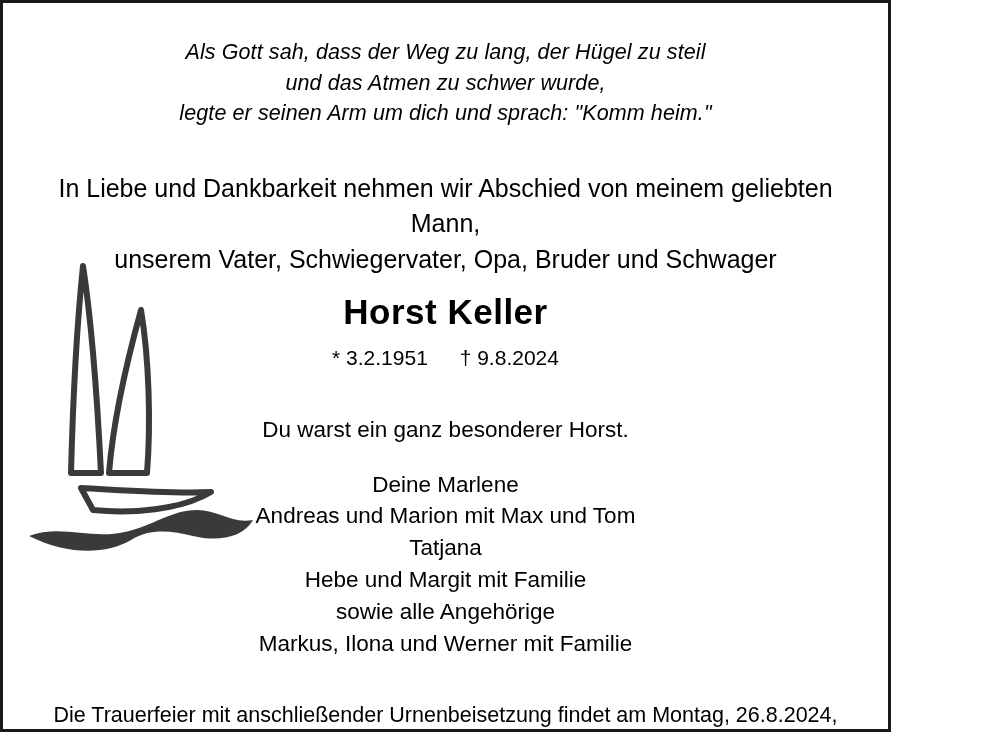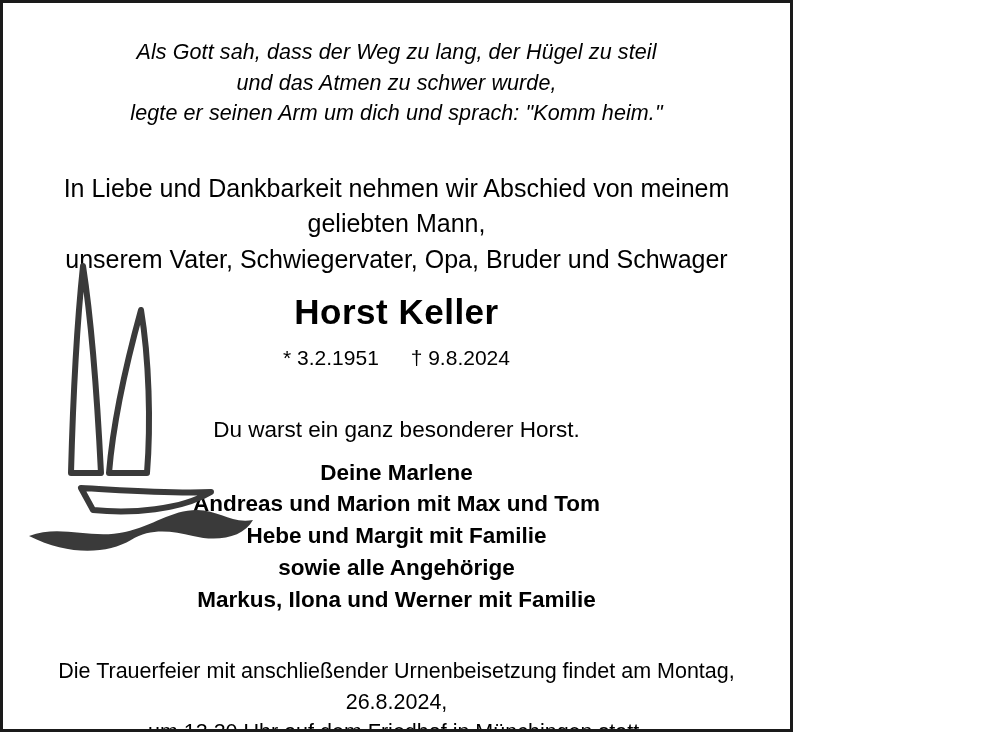--- a/index.html
+++ b/index.html
@@ -5,21 +5,21 @@
   html, body {
     margin: 0;
     padding: 0;
     background: #ffffff;
   }
   body {
     font-family: "Liberation Sans", sans-serif;
   }
   .notice {
     position: relative;
-    width: 793px;
+    width: 891px;
     height: 732px;
     box-sizing: border-box;
     background: #ffffff;
     border: 3px solid #1a1a1a;
     overflow: hidden;
   }
   .inner {
     position: absolute;
     left: 0;
     top: 0;
@@ -56,22 +56,21 @@
     margin-top: 14px;
   }
   .dates .birth { margin-right: 26px; }
   .tribute {
     font-size: 22.5px;
     margin-top: 47px;
   }
   .family {
     font-size: 22.5px;
     line-height: 1.42;
-    margin-top: 14px;
-    font-weight: bold;
+    margin-top: 26px;
   }
   .family .fline { display: block; }
   .ceremony {
     font-size: 21.5px;
     line-height: 1.42;
     margin-top: 40px;
   }
   .ceremony .cline { display: block; }
 
   .boat {
@@ -104,20 +103,21 @@
     <div class="dates">
       <span class="birth">* 3.2.1951</span>
       <span class="deathd">† 9.8.2024</span>
     </div>
 
     <div class="tribute">Du warst ein ganz besonderer Horst.</div>
 
     <div class="family">
       <span class="fline">Deine Marlene</span>
       <span class="fline">Andreas und Marion mit Max und Tom</span>
+      <span class="fline">Tatjana</span>
       <span class="fline">Hebe und Margit mit Familie</span>
       <span class="fline">sowie alle Angehörige</span>
       <span class="fline">Markus, Ilona und Werner mit Familie</span>
     </div>
 
     <div class="ceremony">
       <span class="cline">Die Trauerfeier mit anschließender Urnenbeisetzung findet am Montag, 26.8.2024,</span>
       <span class="cline">um 13.30 Uhr auf dem Friedhof in Münchingen statt.</span>
     </div>
 

